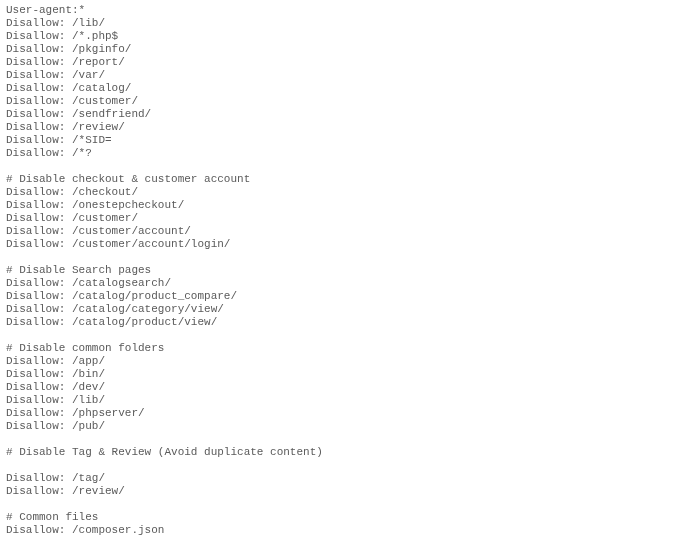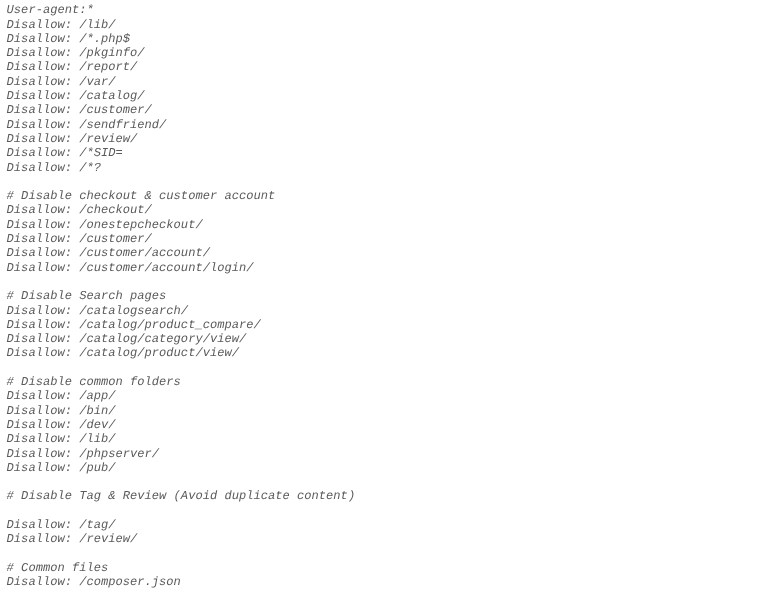--- a/index.html
+++ b/index.html
@@ -12,18 +12,18 @@
   }
   pre {
     margin: 0;
     padding: 4px 6px;
     font-family: Consolas, "Courier New", monospace;
     font-size: 11px;
     line-height: 13px;
     color: #5a5a5a;
     white-space: pre;
   }
-  .line { display: block; font-style: italic; }
+  .line { display: block; }
 </style>
 </head>
 <body>
 
 <pre id="doc"><span class="line">User-agent:*</span><span class="line">Disallow: /lib/</span><span class="line">Disallow: /*.php$</span><span class="line">Disallow: /pkginfo/</span><span class="line">Disallow: /report/</span><span class="line">Disallow: /var/</span><span class="line">Disallow: /catalog/</span><span class="line">Disallow: /customer/</span><span class="line">Disallow: /sendfriend/</span><span class="line">Disallow: /review/</span><span class="line">Disallow: /*SID=</span><span class="line">Disallow: /*?</span><span class="line">&nbsp;</span><span class="line"># Disable checkout &amp; customer account</span><span class="line">Disallow: /checkout/</span><span class="line">Disallow: /onestepcheckout/</span><span class="line">Disallow: /customer/</span><span class="line">Disallow: /customer/account/</span><span class="line">Disallow: /customer/account/login/</span><span class="line">&nbsp;</span><span class="line"># Disable Search pages</span><span class="line">Disallow: /catalogsearch/</span><span class="line">Disallow: /catalog/product_compare/</span><span class="line">Disallow: /catalog/category/view/</span><span class="line">Disallow: /catalog/product/view/</span><span class="line">&nbsp;</span><span class="line"># Disable common folders</span><span class="line">Disallow: /app/</span><span class="line">Disallow: /bin/</span><span class="line">Disallow: /dev/</span><span class="line">Disallow: /lib/</span><span class="line">Disallow: /phpserver/</span><span class="line">Disallow: /pub/</span><span class="line">&nbsp;</span><span class="line"># Disable Tag &amp; Review (Avoid duplicate content)</span><span class="line">&nbsp;</span><span class="line">Disallow: /tag/</span><span class="line">Disallow: /review/</span><span class="line">&nbsp;</span><span class="line"># Common files</span><span class="line">Disallow: /composer.json</span></pre>
 
 </body></html>

